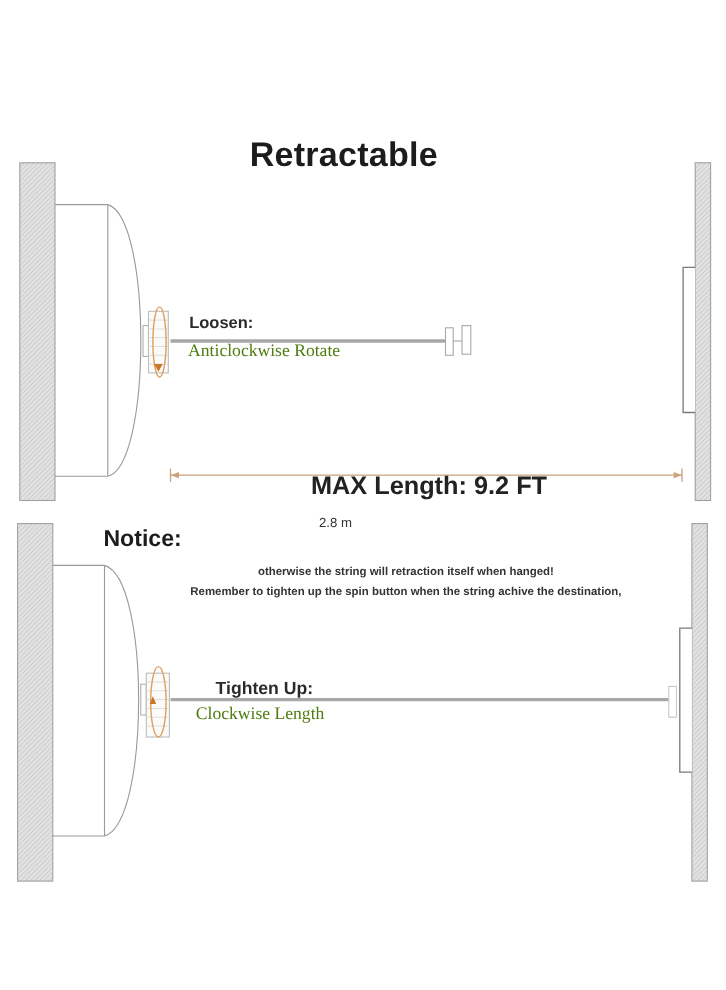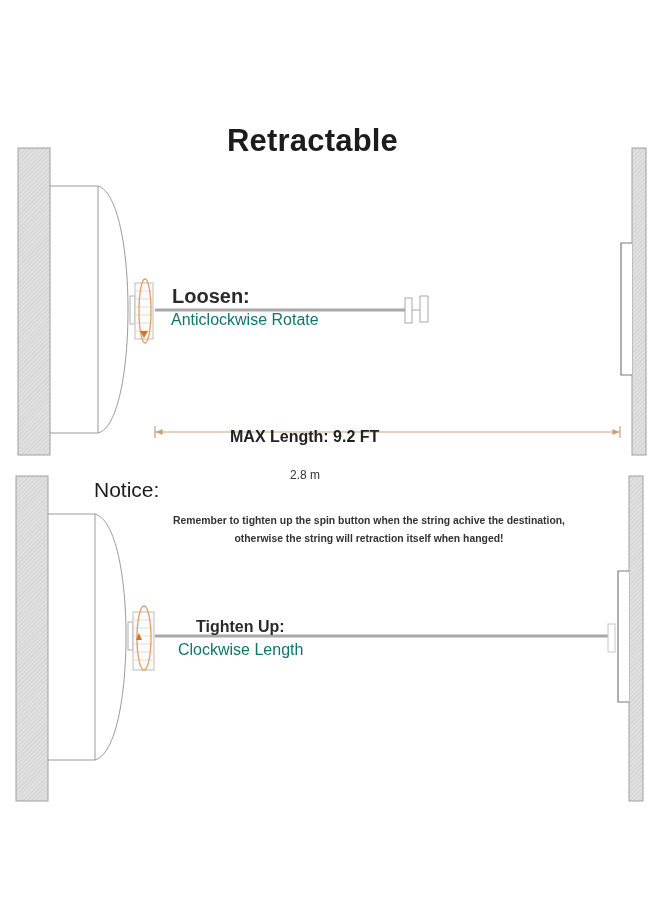--- a/index.html
+++ b/index.html
@@ -1,24 +1,24 @@
 <!DOCTYPE html>
 <html><head>
 <meta charset="utf-8">
 <style>
   html, body { margin:0; padding:0; background:#ffffff; }
   body { width:660px; height:900px; position:relative; overflow:hidden;
          font-family:"Liberation Sans", "DejaVu Sans", sans-serif; color:#1a1a1a; }
   .abs { position:absolute;margin-top:28px; }
   #title { left:0; width:625px; top:95px; text-align:center; font-size:31px; font-weight:bold; color:#1c1c1c; letter-spacing:0.2px; }
-  .lbl-bold { font-size:20px; font-weight:bold; color:#2a2a2a; }
-  .lbl-reg { font-size:16px; color:#0f766e; }
-  #max-label { left:230px; width:320px; top:400px; font-size:16px; font-weight:bold; color:#222; }
+  .lbl-bold { font-size:15px; font-weight:bold; color:#2a2a2a; }
+  .lbl-reg { font-size:16px; color:#4d7c0f;font-family:Liberation Serif, serif; }
+  #max-label { left:230px; width:320px; top:400px; text-align:center; font-size:23px; font-weight:bold; color:#222; }
   #metric-label { left:290px; width:200px; top:440px; font-size:12px; color:#333; }
-  #notice-title { left:94px; top:450px; font-size:21px; font-weight:normal; color:#1c1c1c; }
+  #notice-title { left:94px; top:450px; font-size:21px; font-weight:bold; color:#1c1c1c; }
   #notice-body { left:108px; width:522px; top:484px; text-align:center; font-size:10.4px; font-weight:bold; color:#333; line-height:18px; }
   svg { position:absolute; left:0; top:0; }
 </style>
 </head>
 <body>
 
 <svg width="660" height="900" viewBox="0 0 660 900">
   <defs>
     <pattern id="hatch" width="3" height="3" patternUnits="userSpaceOnUse" patternTransform="rotate(45)">
       <rect width="3" height="3" fill="#e2e2e2"></rect>
@@ -106,18 +106,18 @@
 <div id="title" class="abs">Retractable</div>
 
 <div class="abs lbl-bold" style="left:172px; top:257px;">Loosen:</div>
 <div class="abs lbl-reg" style="left:171px; top:283px;">Anticlockwise Rotate</div>
 
 <div id="max-label" class="abs">MAX Length: 9.2 FT</div>
 <div id="metric-label" class="abs">2.8 m</div>
 
 <div id="notice-title" class="abs">Notice:</div>
 <div id="notice-body" class="abs">
+  <div>otherwise the string will retraction itself when hanged!</div>
   <div>Remember to tighten up the spin button when the string achive the destination,</div>
-  <div>otherwise the string will retraction itself when hanged!</div>
 </div>
 
 <div class="abs lbl-bold" style="left:196px; top:590px; font-size:16px;">Tighten Up:</div>
 <div class="abs lbl-reg" style="left:178px; top:613px;">Clockwise Length</div>
 
 </body></html>

